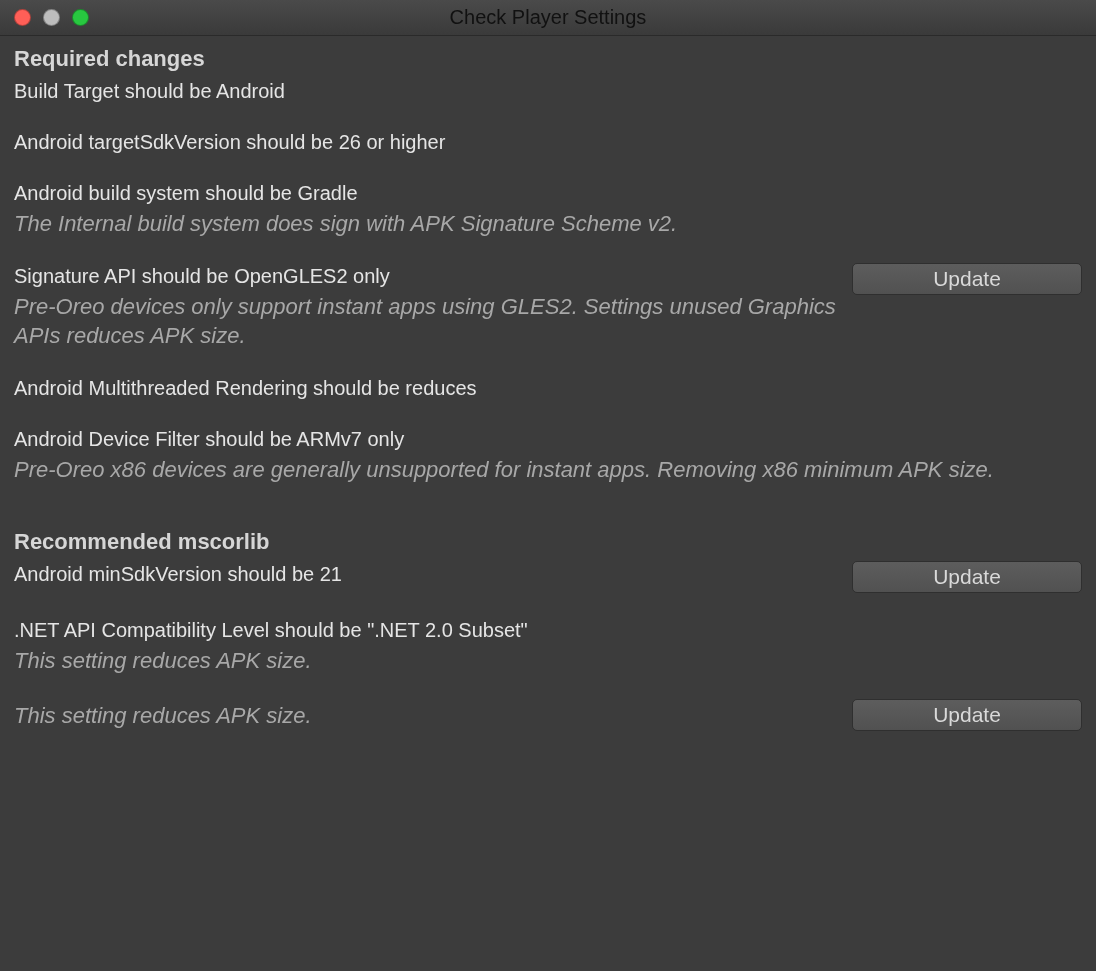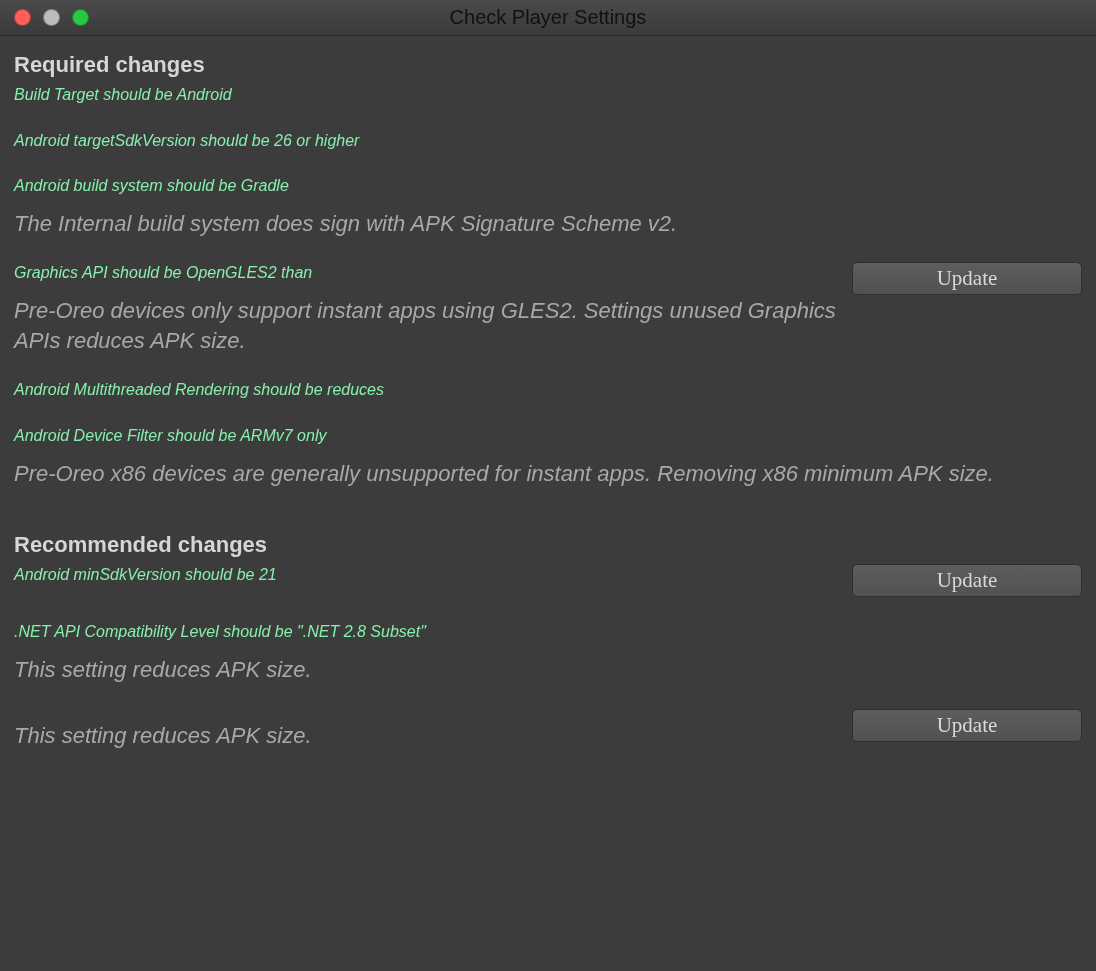--- a/index.html
+++ b/index.html
@@ -57,37 +57,36 @@
       padding: 8px 14px 14px 14px;
       color: #b8b8b8;
       overflow-y: auto;
       font-size: 22px;
     }
     .section-heading {
       font-weight: 700;
       color: #d6d6d6;
       font-size: 22px;
       margin-bottom: 6px;
-      margin-top: 8px;
+      margin-top: 2px;
     }
     .section-heading.second {
       margin-top: 44px;
     }
     .item-main {
-      color: #86efac;
-      font-size: 16px;
+      color: #e5e5e5;
+      font-size: 20px;
       line-height: 1.35;
-      font-style: italic;
     }
     .item-note {
       font-style: italic;
       color: #a8a8a8;
       font-size: 22px;
       line-height: 1.35;
-      margin-top: 12px;
+      margin-top: 2px;
     }
     .item-row {
       display: flex;
       align-items: flex-start;
       gap: 14px;
     }
     .item-text {
       flex: 1;
       min-width: 0;
     }
@@ -101,21 +100,21 @@
       background: linear-gradient(to bottom, #5d5d5d, #515151);
       border: 1px solid #2f2f2f;
       border-radius: 5px;
       color: #d9d9d9;
       font-size: 21px;
       padding: 3px 0;
       width: 230px;
       text-align: center;
       cursor: pointer;
       flex-shrink: 0;
-      font-family: Liberation Serif, serif;
+      font-family: Liberation Sans, sans-serif;
     }
   </style>
 </head>
 <body>
 
 <div class="window">
   <div class="titlebar">
     <div class="traffic-lights">
       <div class="traffic-light tl-close"></div>
       <div class="traffic-light tl-min"></div>
@@ -149,21 +148,21 @@
         <div class="item-text">
           <div class="item-main">Android build system should be Gradle</div>
           <div class="item-note">The Internal build system does sign with APK Signature Scheme v2.</div>
         </div>
       </div>
     </div>
 
     <div class="item-block">
       <div class="item-row">
         <div class="item-text">
-          <div class="item-main">Graphics API should be OpenGLES2 than</div>
+          <div class="item-main">Signature API should be OpenGLES2 only</div>
           <div class="item-note">Pre-Oreo devices only support instant apps using GLES2. Settings unused Graphics APIs reduces APK size.</div>
         </div>
         <button class="update-btn">Update</button>
       </div>
     </div>
 
     <div class="item-block">
       <div class="item-row">
         <div class="item-text">
           <div class="item-main">Android Multithreaded Rendering should be reduces</div>
@@ -173,35 +172,35 @@
 
     <div class="item-block">
       <div class="item-row">
         <div class="item-text">
           <div class="item-main">Android Device Filter should be ARMv7 only</div>
           <div class="item-note">Pre-Oreo x86 devices are generally unsupported for instant apps. Removing x86 minimum APK size.</div>
         </div>
       </div>
     </div>
 
-    <div class="section-heading second">Recommended changes</div>
+    <div class="section-heading second">Recommended mscorlib</div>
 
     <div class="item-block">
       <div class="item-row">
         <div class="item-text">
           <div class="item-main">Android minSdkVersion should be 21</div>
         </div>
         <button class="update-btn">Update</button>
       </div>
     </div>
 
     <div class="item-block">
       <div class="item-row">
         <div class="item-text">
-          <div class="item-main">.NET API Compatibility Level should be ".NET 2.8 Subset"</div>
+          <div class="item-main">.NET API Compatibility Level should be ".NET 2.0 Subset"</div>
           <div class="item-note">This setting reduces APK size.</div>
         </div>
       </div>
     </div>
 
     <div class="item-block tight">
       <div class="item-row">
         <div class="item-text">
           <div class="item-note">This setting reduces APK size.</div>
         </div>

